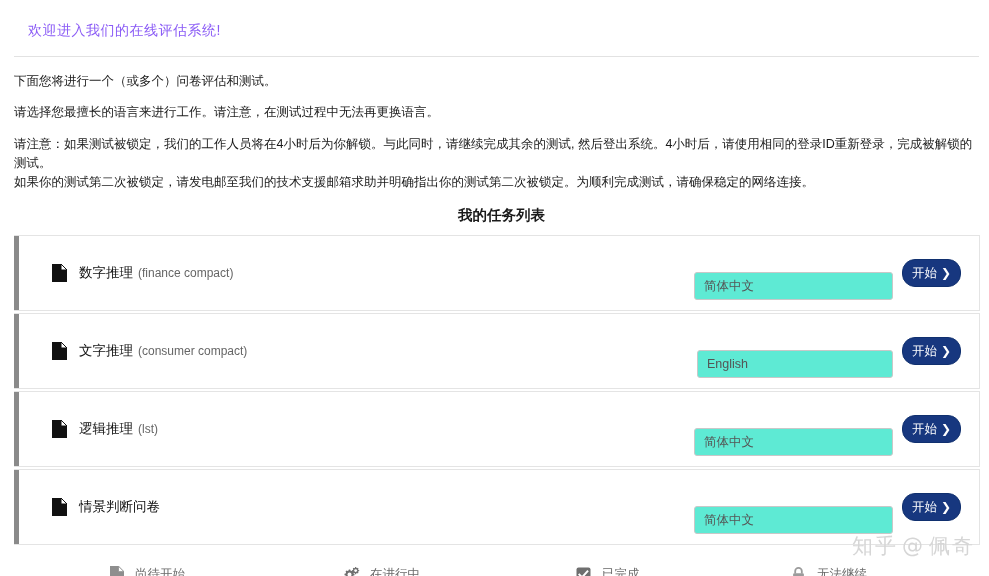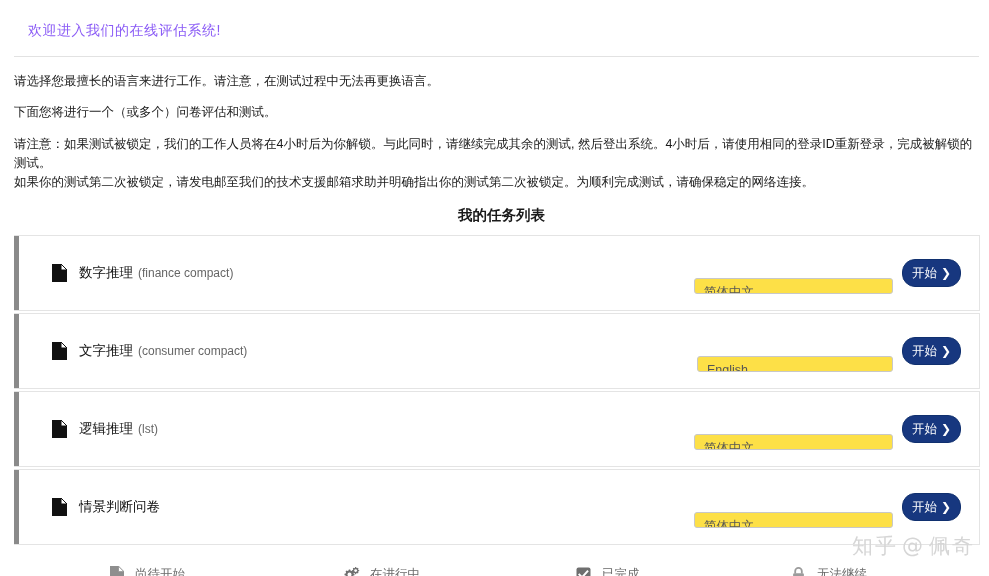--- a/index.html
+++ b/index.html
@@ -108,22 +108,22 @@
     margin-left: 5px;
   }
 
   .task-controls {
     display: flex;
     align-items: center;
     gap: 9px;
   }
   .lang-select {
     width: 199px;
-    height: 16px;
-    background: #fde047;
+    height: 28px;
+    background: #5eead4;
     border: 1px solid #c8c8c8;
     border-radius: 3px;
     font-size: 12.5px;
     color: #555;
     padding: 0 9px;
     line-height: 26px;
     font-family: "Liberation Sans", "DejaVu Sans", sans-serif;
     appearance: none;
     -webkit-appearance: none;
     overflow: hidden;
@@ -200,22 +200,22 @@
 </head>
 <body>
 
 <div id="page">
 
   <div class="page-header">
     <h1 class="page-title">欢迎进入我们的在线评估系统!</h1>
   </div>
 
   <div class="intro">
+    <p>下面您将进行一个（或多个）问卷评估和测试。</p>
     <p>请选择您最擅长的语言来进行工作。请注意，在测试过程中无法再更换语言。</p>
-    <p>下面您将进行一个（或多个）问卷评估和测试。</p>
     <p class="note">
       <span class="note-line">请注意：如果测试被锁定，我们的工作人员将在4小时后为你解锁。与此同时，请继续完成其余的测试, 然后登出系统。4小时后，请使用相同的登录ID重新登录，完成被解锁的测试。</span>
       <span class="note-line">如果你的测试第二次被锁定，请发电邮至我们的技术支援邮箱求助并明确指出你的测试第二次被锁定。为顺利完成测试，请确保稳定的网络连接。</span>
     </p>
   </div>
 
   <div class="section-title">我的任务列表</div>
 
   <div class="task-list">
 

